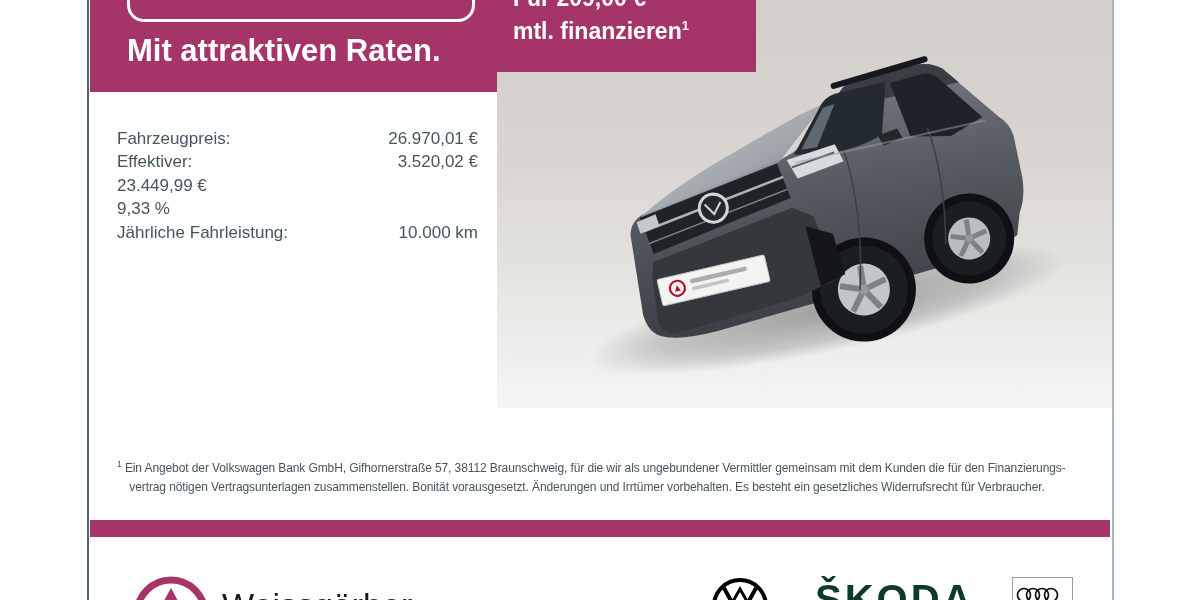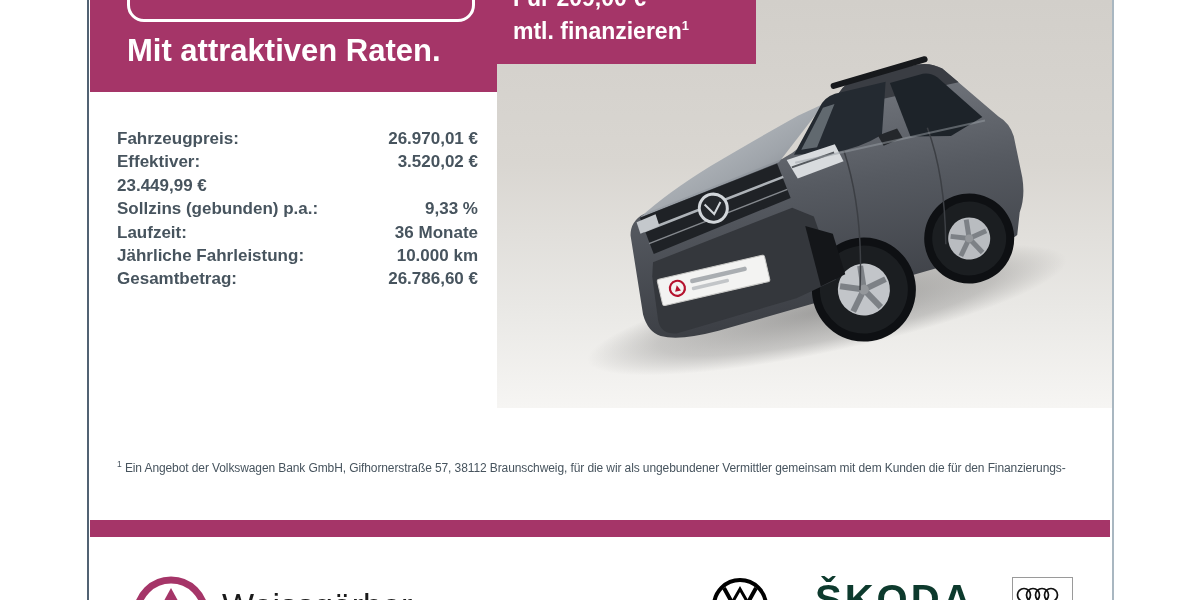--- a/index.html
+++ b/index.html
@@ -13,34 +13,34 @@
   .rule-left{left:87px;top:0;width:2px;height:600px;background:#33465a;opacity:.85;}
   .rule-right{left:1112px;top:0;width:2px;height:600px;background:#93a5b1;opacity:.8;}
 
   
   .headline-banner{left:90px;top:0;width:407px;height:92px;background:var(--accent);}
   .model-box{position:absolute;left:37px;top:-24px;width:342px;height:40px;
     border:3px solid #ffffff;border-radius:17px;}
   .headline-text{position:absolute;left:37px;top:33px;color:#ffffff;
     font-size:31px;font-weight:bold;line-height:36px;white-space:nowrap;}
 
-  .price-banner{left:497px;top:0;width:259px;height:64px;background:var(--accent);overflow:hidden;z-index:3;}
+  .price-banner{left:497px;top:0;width:259px;height:72px;background:var(--accent);overflow:hidden;z-index:3;}
   .price-text{position:absolute;left:16px;top:-16px;color:#ffffff;
     font-size:23px;font-weight:bold;line-height:28px;white-space:nowrap;}
   .price-text sup{font-size:13px;}
 
   
   .vehicle-photo{left:497px;top:0;width:615px;height:408px;z-index:1;
     background:linear-gradient(180deg,#d2cfca 0%,#d9d6d1 40%,#e9e8e5 75%,#f6f5f3 100%);}
   .vehicle-photo svg{position:absolute;left:0;top:0;}
 
   
   .finance-table{left:117px;top:127px;width:361px;color:var(--text);}
   .frow{display:flex;justify-content:space-between;line-height:23.4px;
-    font-size:17px;font-weight:bold;white-space:nowrap;}
+    font-size:17px;font-weight:normal;white-space:nowrap;}
 
   
   .footnote{left:117px;top:455px;width:940px;color:var(--text);
     font-size:12px;line-height:18.5px;letter-spacing:-0.1px;}
   .footnote .fline{display:block;white-space:nowrap;text-align:center;}
   .footnote sup{font-size:8.5px;}
 
   
   .divider-bar{left:90px;top:520px;width:1020px;height:17px;background:var(--accent);}
   .dealer-logo{left:128px;top:572px;}
@@ -179,39 +179,31 @@
         <span>26.970,01 €</span>
       </div>
     <div class="frow">
         <span>Effektiver:</span>
         <span>3.520,02 €</span>
       </div>
     <div class="frow">
         <span>23.449,99 €</span>
       </div>
     <div class="frow">
-        <span>Sollzins (gebunden) p.a.:</span>
         <span>9,33 %</span>
-      </div>
-    <div class="frow">
-        <span>Laufzeit:</span>
-        <span>36 Monate</span>
       </div>
     <div class="frow">
         <span>Jährliche Fahrleistung:</span>
         <span>10.000 km</span>
       </div>
-    <div class="frow">
-        <span>Gesamtbetrag:</span>
-        <span>26.786,60 €</span>
-      </div>
   </div>
 
   <div class="abs footnote">
     <span class="fline"><sup>1</sup> <span>Ein Angebot der Volkswagen Bank GmbH, Gifhornerstraße 57, 38112 Braunschweig, für die wir als ungebundener Vermittler gemeinsam mit dem Kunden die für den Finanzierungs-</span></span>
+    <span class="fline">vertrag nötigen Vertragsunterlagen zusammenstellen. Bonität vorausgesetzt. Änderungen und Irrtümer vorbehalten. Es besteht ein gesetzliches Widerrufsrecht für Verbraucher.</span>
   </div>
 
   <div class="abs divider-bar"></div>
 
   <svg class="abs dealer-logo" width="90" height="90" viewBox="0 0 90 90">
     <circle cx="43" cy="42" r="34" fill="none" stroke="#a53568" stroke-width="7"></circle>
     <path d="M43,16 L66,58 L20,58 Z" fill="#a53568"></path>
     <path d="M43,34 L53,52 L33,52 Z" fill="#ffffff"></path>
   </svg>
   <div class="abs dealer-name">Weissgärber</div>

